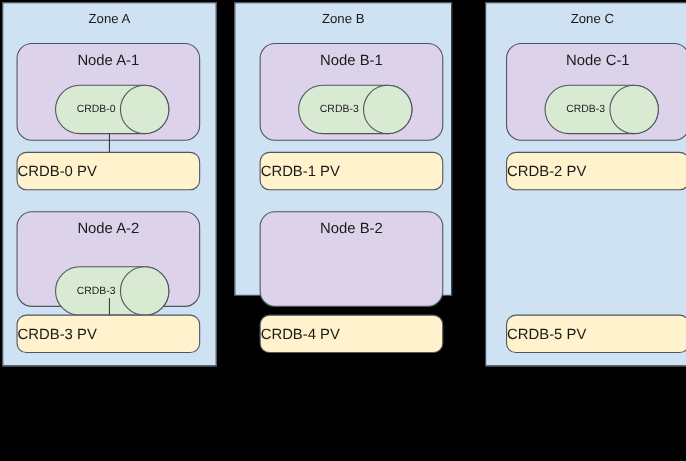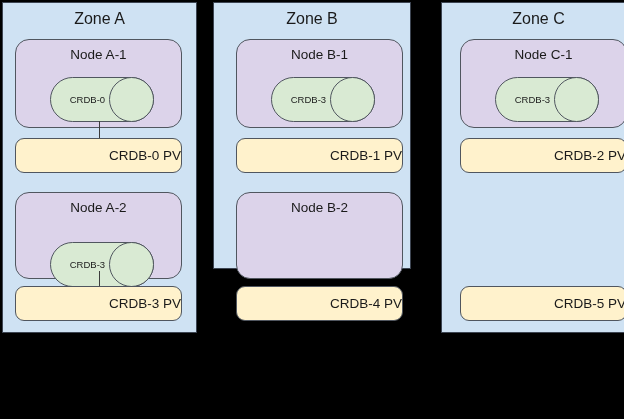--- a/index.html
+++ b/index.html
@@ -22,21 +22,21 @@
     background: #cfe2f3;
     border: 1px solid #3d4552;
     box-sizing: border-box;
   }
   .zone-title {
     position: absolute;
     top: 7px;
     left: 0;
     right: 0;
     text-align: center;
-    font-size: 16px;
+    font-size: 12px;
     color: #1a1a1a;
     white-space: nowrap;
   }
   .node {
     position: absolute;
     background: #dcd3ea;
     border: 1px solid #50565f;
     border-radius: 14px;
     box-sizing: border-box;
     padding-left: 11px;
@@ -78,21 +78,21 @@
     background: #3c3c3c;
   }
   .pv {
     position: absolute;
     background: #fff2cc;
     border: 1px solid #50565f;
     border-radius: 9px;
     box-sizing: border-box;
     display: flex;
     align-items: center;
-    justify-content: flex-end;
+    justify-content: flex-start;
   }
   .pv-label {
     font-size: 13.5px;
     color: #1a1a1a;
     white-space: nowrap;
   }
 </style>
 </head>
 <body>
 

